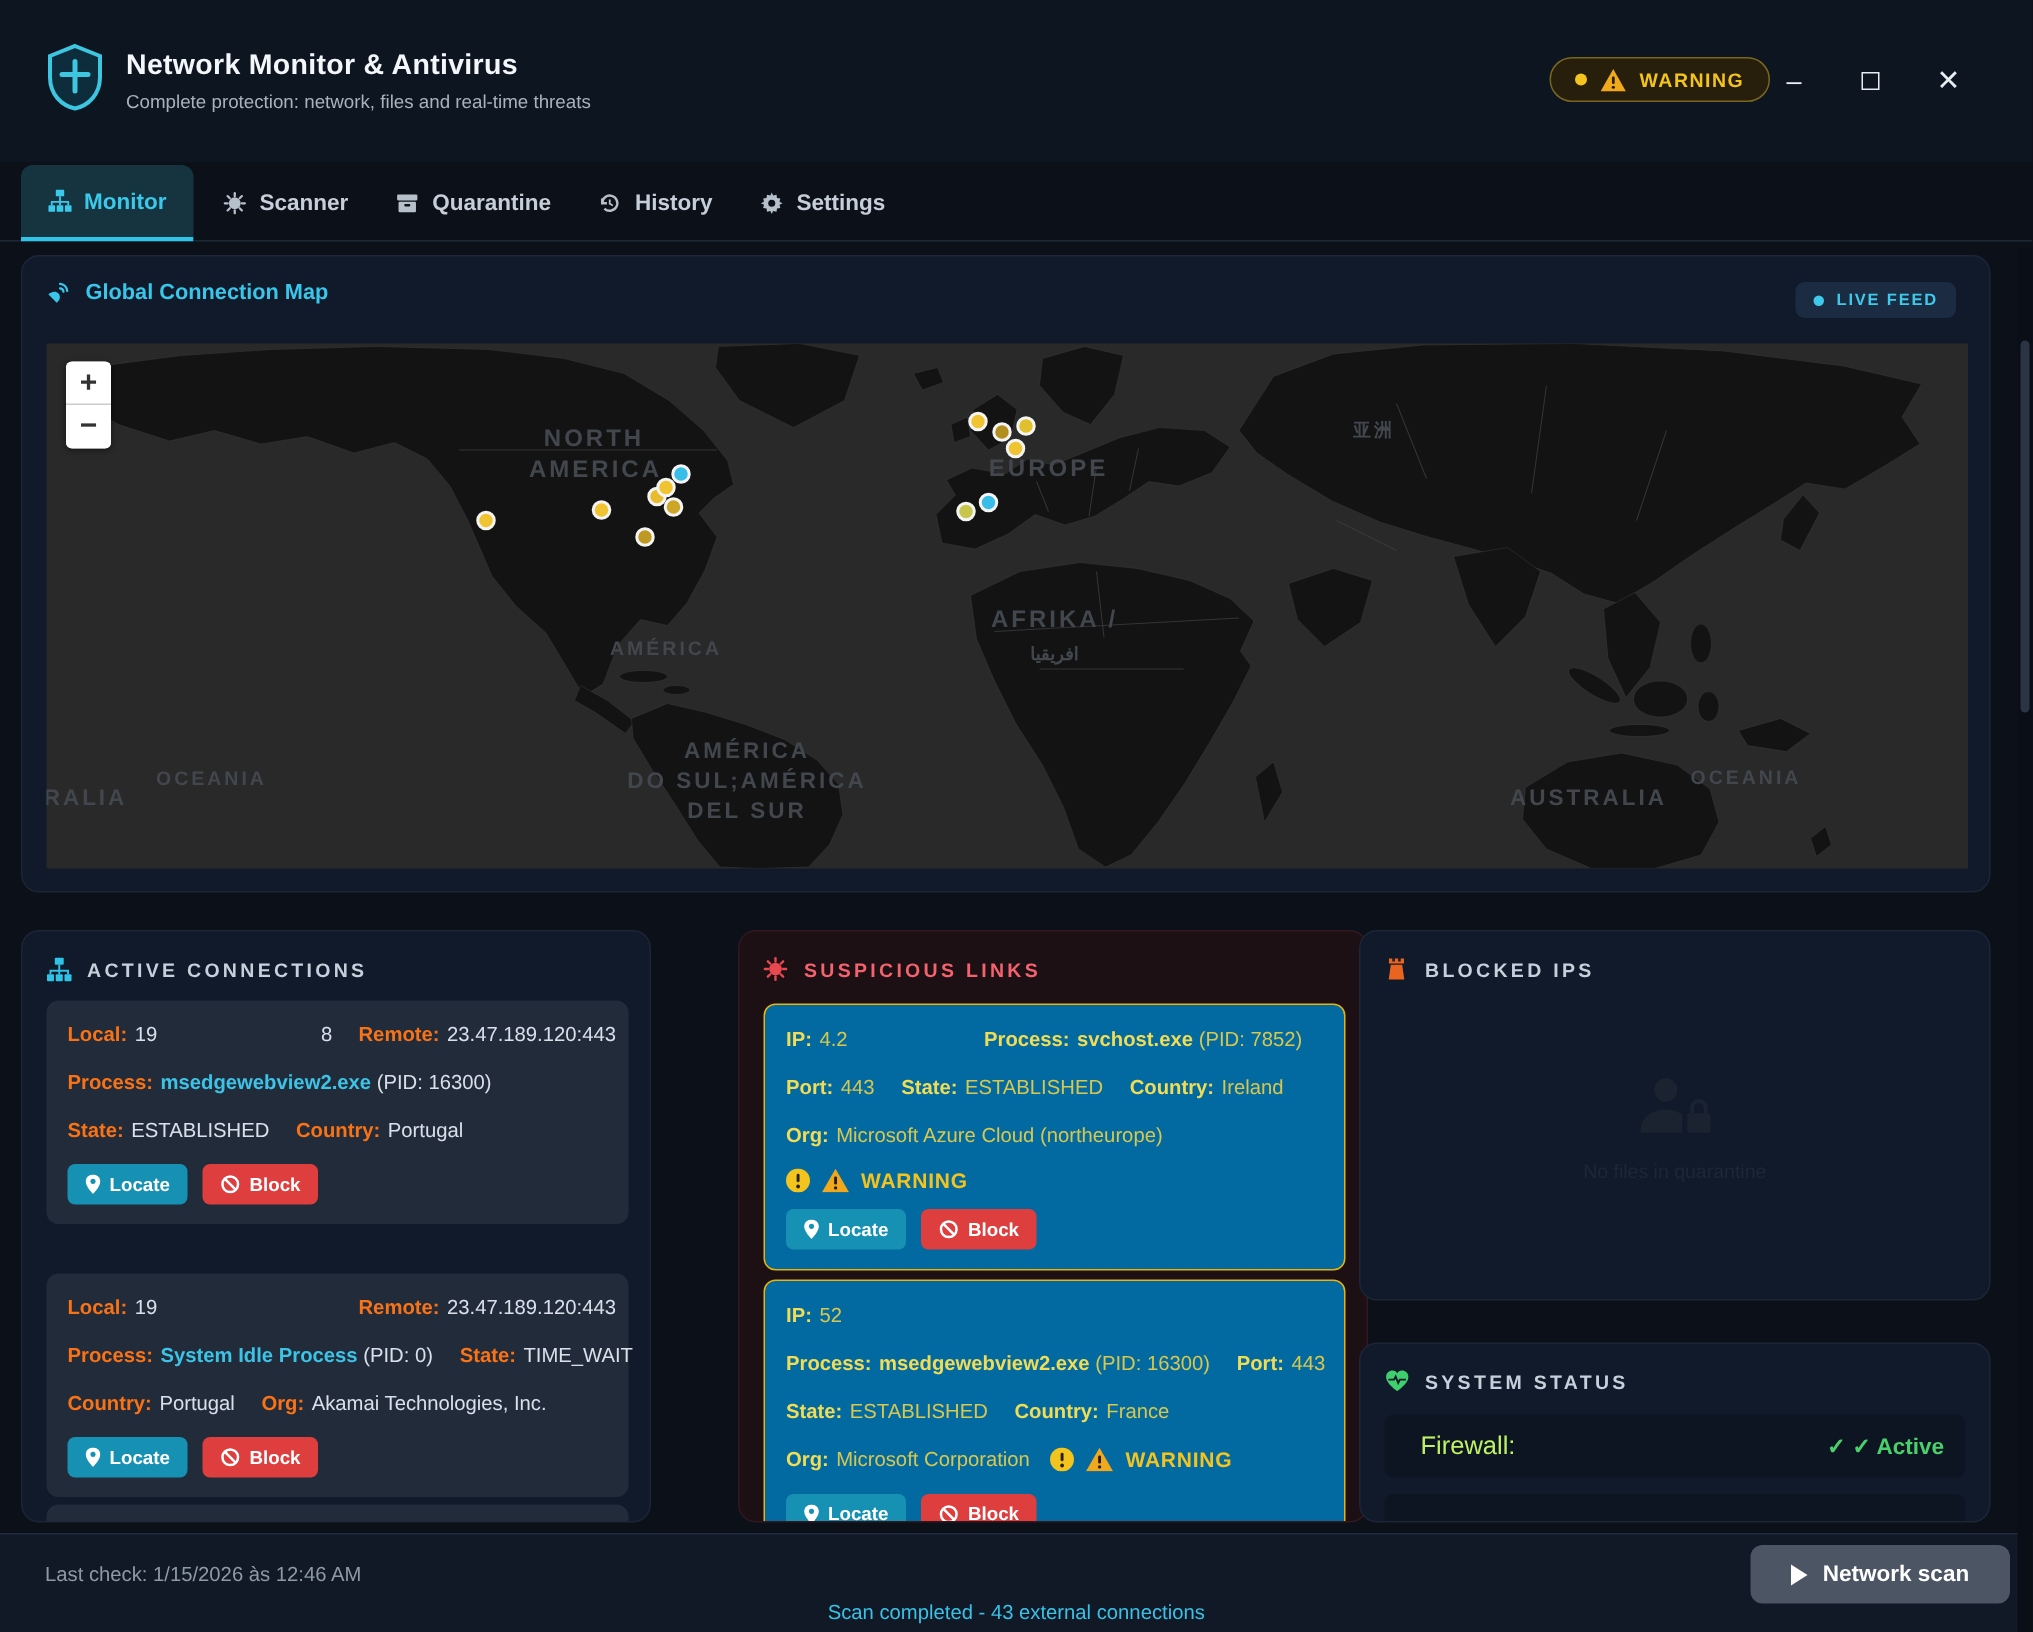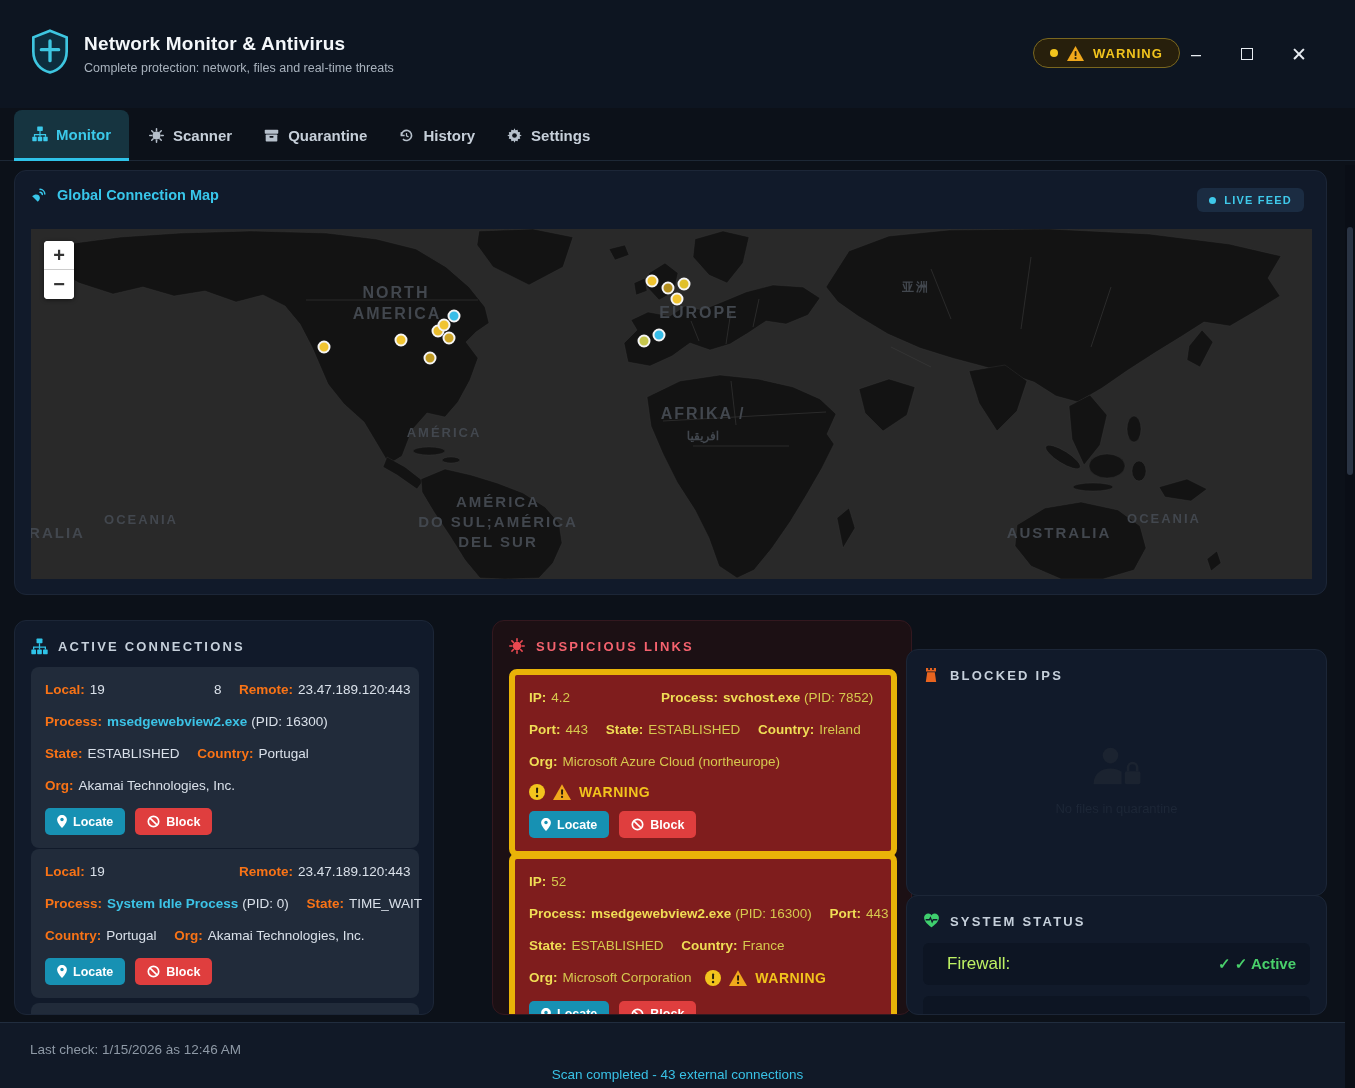--- a/index.html
+++ b/index.html
@@ -57,42 +57,42 @@
     transform:translate(-50%,-50%); cursor:pointer; }
   .zoom-ctl { position:absolute; left:13px; top:12px; width:30px; background:#fff; border-radius:4px; overflow:hidden;
     box-shadow:0 1px 4px rgba(0,0,0,.5); }
   .zoom-btn { width:30px; height:29px; display:flex; align-items:center; justify-content:center; background:#fff;
     border:none; font-size:20px; font-weight:bold; color:#333; font-family:inherit; cursor:pointer; }
   .zoom-btn:first-child { border-bottom:1px solid #ccc; }
 
   
   .card { position:absolute; left:16px; width:388px; border-radius:8px; padding:13px 14px; }
   .conn-card { background:#212b3a; }
-  .sus-card { background:#7f1d1d; border:6px solid #eab308; }
+  .sus-card { background:#0369a1; border:1px solid #eab308; }
   .row { position:relative; margin-bottom:13px; min-height:19px; font-size:13.5px; line-height:19px; white-space:nowrap; }
   .pair { margin-right:14px; }
   .lbl { font-weight:bold; color:#f97316; margin-right:5px; }
   .val { color:#d9e0e9; }
   .lnk { color:#3cc3e6; font-weight:bold; cursor:pointer; }
   .slbl { font-weight:bold; color:#f0dd55; margin-right:5px; }
   .sval { color:#d6c84e; }
   .sbold { font-weight:bold; color:#f0dd55; }
   .btn-row { display:flex; gap:10px; margin-top:6px; }
   .btn { display:inline-flex; align-items:center; gap:6px; height:27px; padding:0 12px; border-radius:5px; border:none;
     color:#fff; font-weight:bold; font-size:12.5px; font-family:inherit; cursor:pointer; }
   .btn.locate { background:#1791b3; }
   .btn.block { background:#df3e3e; }
   .warn-row { display:flex; align-items:center; gap:8px; margin-bottom:11px; }
   .warn-row .wtxt, .inline-warn .wtxt { font-size:14px; font-weight:bold; color:#f2c41d; letter-spacing:.5px; }
   .inline-warn { display:inline-flex; align-items:center; gap:8px; margin-left:10px; vertical-align:middle; }
 
   #active-panel { left:14px; top:620px; width:420px; height:395px; }
   #sus-panel   { left:460px; top:620px; width:420px; height:395px; background:#1c1014; border-color:#33181f;margin-left:32px; }
   #sus-panel .panel-title { color:#f4626e; }
-  #blocked-panel { left:906px; top:620px; width:421px; height:247px;margin-top:29px; }
+  #blocked-panel { left:906px; top:620px; width:421px; height:247px; }
   #status-panel  { left:906px; top:895px; width:421px; height:120px; }
 
   .empty-state { position:absolute; left:0; top:95px; width:100%; text-align:center; }
   .empty-state .eicon { color:#1b2330; }
   .empty-text { margin-top:10px; font-size:13px; color:#1d2737; }
 
   .status-row { position:absolute; left:16px; right:16px; height:42px; background:#0d1523; border-radius:6px;
     display:flex; align-items:center; justify-content:space-between; padding:0 14px 0 24px; }
   .status-label { font-size:17px; color:#bef264;text-align:right; }
   .status-value { font-size:15px; font-weight:bold; color:#49d06b; }
@@ -312,23 +312,20 @@
       <span class="val abs" style="left:169px">8</span>
       <span class="abs" style="left:194px"><span class="lbl">Remote:</span><span class="val">23.47.189.120:443</span></span>
     </div>
     <div class="row">
       <span class="lbl">Process:</span><span class="lnk">msedgewebview2.exe</span> <span class="val">(PID: 16300)</span>
     </div>
     <div class="row">
       <span class="pair"><span class="lbl">State:</span><span class="val">ESTABLISHED</span></span>
       <span class="pair"><span class="lbl">Country:</span><span class="val">Portugal</span></span>
     </div>
-    <div class="row">
-      <span class="lbl">Org:</span><span class="val">Akamai Technologies, Inc.</span>
-    </div>
     <div class="btn-row">
       <button class="btn locate">
         <svg viewBox="0 0 12 16" width="10" height="13">
             <path d="M6 0 C2.7 0 0 2.6 0 5.8 0 10 6 16 6 16 S12 10 12 5.8 C12 2.6 9.3 0 6 0 Z" fill="#fff"></path>
             <circle cx="6" cy="5.6" r="2.1" fill="#1791b3"></circle>
           </svg>
         <span>Locate</span>
       </button>
       <button class="btn block">
         <svg viewBox="0 0 14 14" width="13" height="13" fill="none" stroke="#fff" stroke-width="1.8">
@@ -521,17 +518,21 @@
   <div class="status-row" style="top:47px">
     <span class="status-label">Firewall:</span>
     <span class="status-value">✓ ✓ Active</span>
   </div>
   <div class="status-row" style="top:100px; height:40px;"></div>
 </section>
 
 <footer class="app-footer">
   <span class="last-check">Last check: 1/15/2026 às 12:46 AM</span>
   <div class="scan-status">Scan completed - 43 external connections</div>
+  <button class="scan-btn">
+    <span class="play"></span>
+    <span>Network scan</span>
+  </button>
 </footer>
 
 <div class="scrollbar">
   <div class="scroll-thumb"></div>
 </div>
 
 </body></html>

